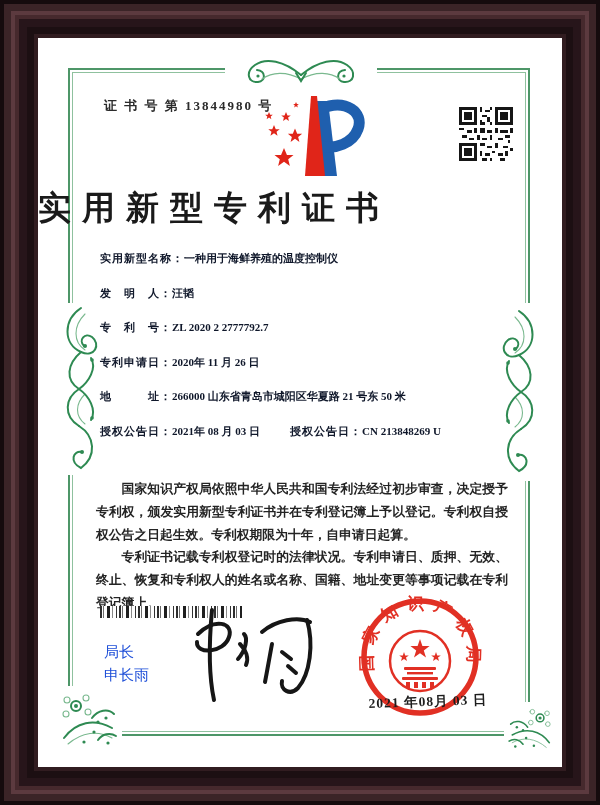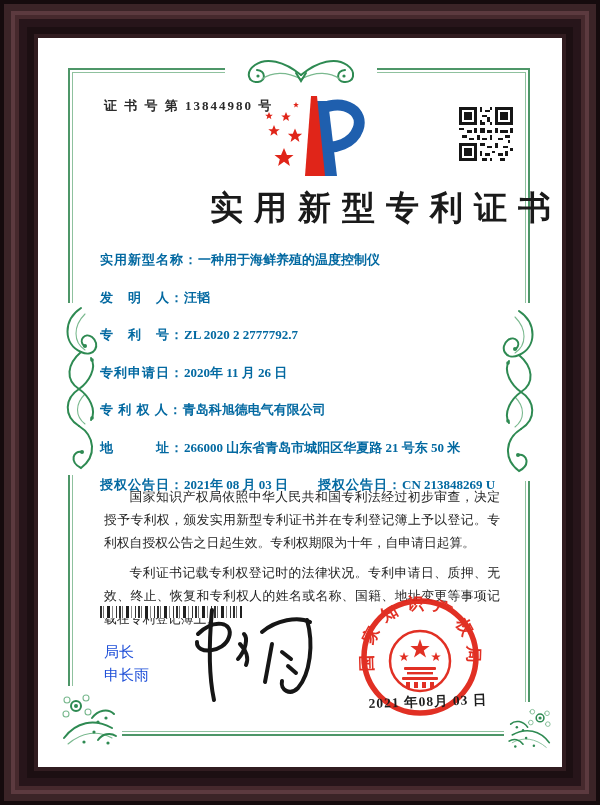--- a/index.html
+++ b/index.html
@@ -33,32 +33,32 @@
   .m-left{left:12px;top:265px;width:58px;height:172px;}
   .m-right{left:454px;top:265px;width:58px;height:178px;}
   .m-bl{left:18px;top:648px;width:66px;height:66px;}
   .m-br{left:466px;top:664px;width:52px;height:52px;}
   
   .content{position:absolute;inset:0;z-index:3;color:#1e1e1e;}
   .cert-no{position:absolute;left:66px;top:59px;font-size:13px;font-weight:600;letter-spacing:2px;color:#2b2b2b;}
   .logo{position:absolute;left:219px;top:58px;}
   .qr{position:absolute;left:421px;top:69px;}
   .title{
-    position:absolute;left:0;right:0;top:148px;text-align:right;
+    position:absolute;left:0;right:0;top:148px;text-align:left;
     font-size:33px;font-weight:700;letter-spacing:11px;color:#1a1a1a;
   }
-  .fields{position:absolute;left:62px;top:213px;width:412px;font-size:13px;font-weight:600;color:#0369a1;}
+  .fields{position:absolute;left:62px;top:213px;width:412px;font-size:11px;font-weight:600;color:#0f172a;}
   .frow{margin-bottom:19.5px;white-space:nowrap;}
   .frow .lab{letter-spacing:1px;}
   .grant-gap{display:inline-block;width:30px;}
   .paragraphs{
     position:absolute;left:58px;top:440px;width:412px;
     font-size:12.8px;line-height:1.78;color:#242424;text-align:justify;
   }
-  .paragraphs p{margin:8px;text-indent:2em;}
+  .paragraphs p{margin:0;text-indent:2em;font-weight:bold;}
   .barcode{
     position:absolute;left:62px;top:568px;width:142px;height:12px;
     background:repeating-linear-gradient(90deg,
       #2f2f2f 0 2px,#fff 2px 3px,#6d6d6d 3px 4px,#fff 4px 7px,
       #1f1f1f 7px 10px,#fff 10px 12px,#8a8a8a 12px 13px,#fff 13px 16px,
       #333 16px 17px,#fff 17px 19px);
   }
   .signer{position:absolute;left:66px;top:602px;font-family:"Liberation Sans",sans-serif;font-size:15px;font-weight:400;line-height:23px;color:#1d4ed8;}
   .signature{position:absolute;left:140px;top:564px;}
   .seal{position:absolute;left:314px;top:553px;opacity:.95;}
@@ -241,23 +241,20 @@
       <div class="frow">
         <span class="lab">发　明　人：</span><span>汪韬</span>
       </div>
       <div class="frow">
         <span class="lab">专　利　号：</span><span>ZL 2020 2 2777792.7</span>
       </div>
       <div class="frow">
         <span class="lab">专利申请日：</span><span>2020年 11 月 26 日</span>
       </div>
       <div class="frow">
-        <span class="lab">专 利 权 人：</span><span>青岛科旭德电气有限公司</span>
-      </div>
-      <div class="frow">
         <span class="lab">地　　　址：</span><span>266000 山东省青岛市城阳区华夏路 21 号东 50 米</span>
       </div>
       <div class="frow">
         <span class="lab">授权公告日：</span><span>2021年 08 月 03 日</span><span class="grant-gap"></span><span class="lab">授权公告日：</span><span>CN 213848269 U</span>
       </div>
     </div>
 
     <div class="paragraphs">
       <p>国家知识产权局依照中华人民共和国专利法经过初步审查，决定授予专利权，颁发实用新型专利证书并在专利登记簿上予以登记。专利权自授权公告之日起生效。专利权期限为十年，自申请日起算。</p>
       <p>专利证书记载专利权登记时的法律状况。专利申请日、质押、无效、终止、恢复和专利权人的姓名或名称、国籍、地址变更等事项记载在专利登记簿上。</p>

